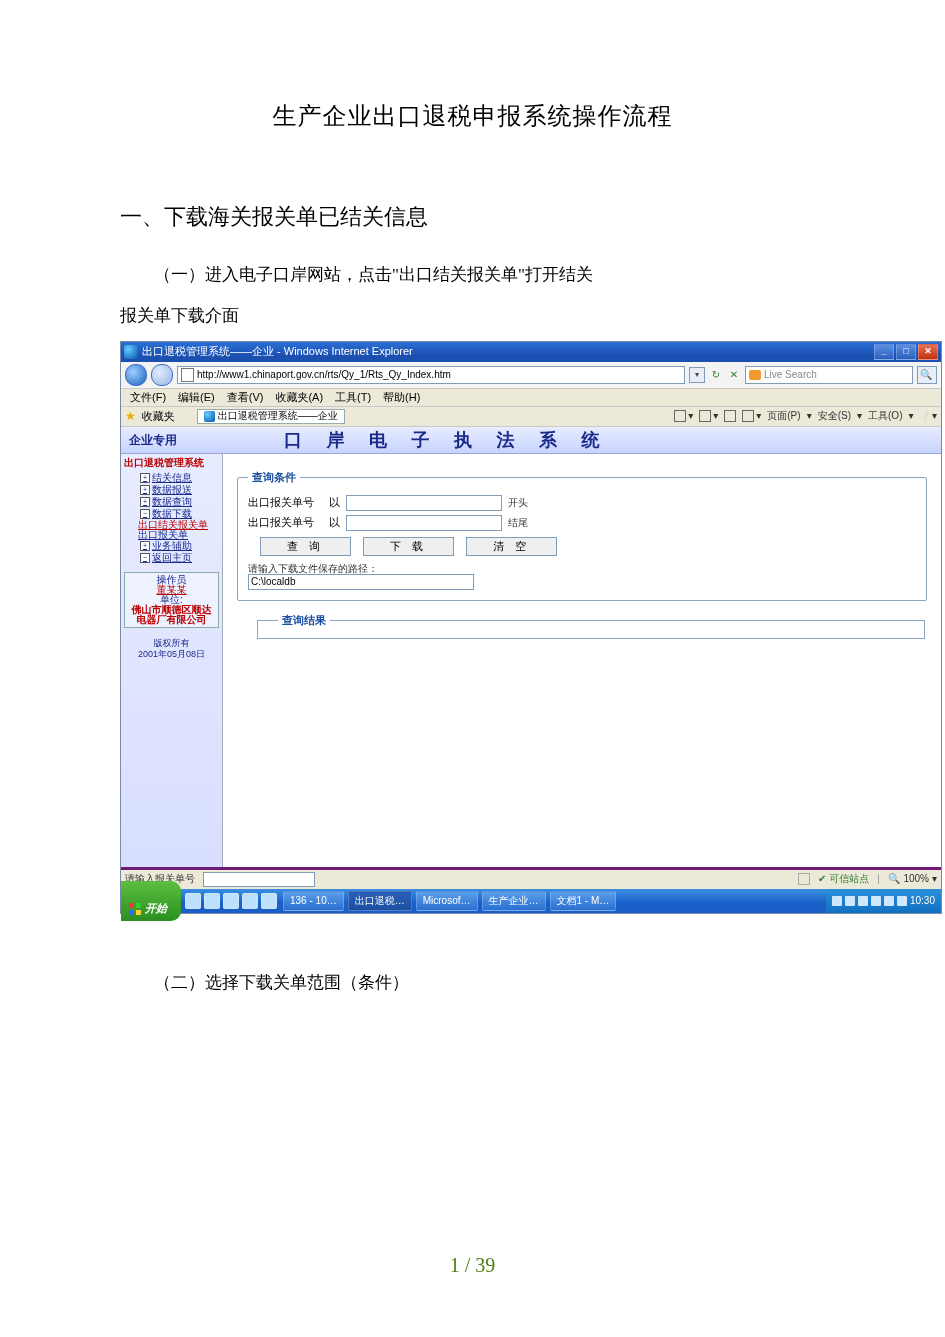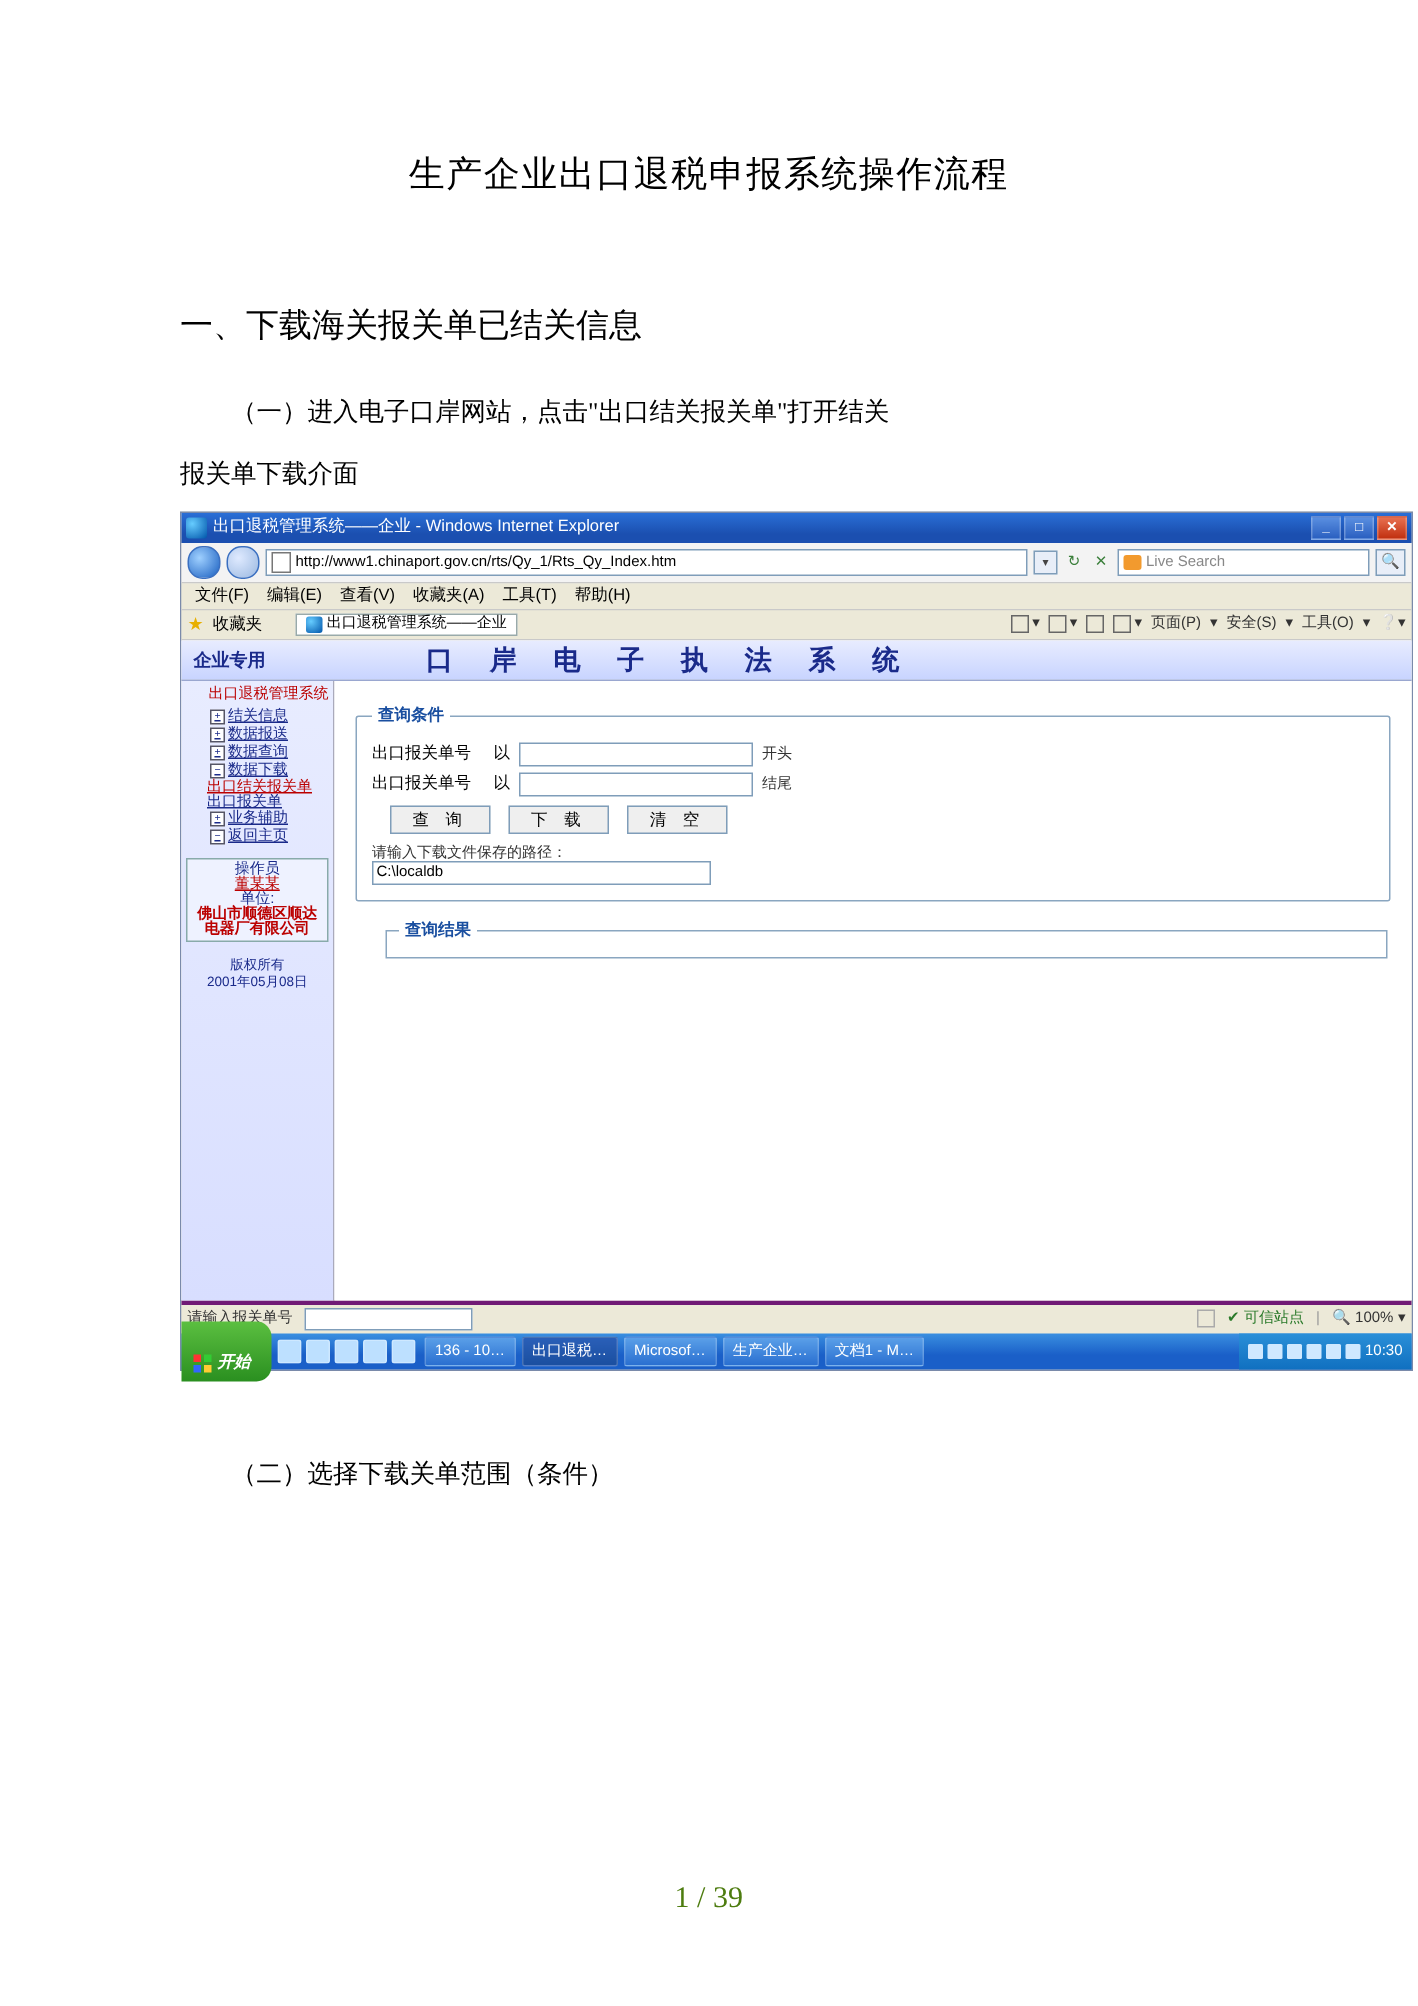--- a/index.html
+++ b/index.html
@@ -213,21 +213,21 @@
   }
   .content-row { display:flex; height: 414px;}
   .sidebar {
     width: 95px;
     background: linear-gradient(#e8ecff,#d8deff);
     border-right: 1px solid #aab;
     padding: 4px 3px;
     font-size: 10px;
     color:#1a2a8a;
   }
-  .sb-title { color:#b00; font-weight:normal; text-align:right; margin-bottom:4px; }
+  .sb-title { color:#b00; font-weight:bold; text-align:left; margin-bottom:4px; }
   .sb-item { display:flex; align-items:center; gap:2px; padding:1px 16px; color:#1a2a8a; text-decoration: underline; }
   .sb-box { width:8px; height:8px; border:1px solid #556; background:#fff; font-size:7px; line-height:7px; text-align:center; text-decoration:none;}
   .sb-sub { padding-left: 14px; color:#b00; text-decoration: underline; }
   .sb-sub2 { padding-left: 14px; color:#1a2a8a; text-decoration: underline; }
   .sb-block {
     margin-top:8px;
     border:1px solid #8aa;
     background:#eef2ff;
     padding:2px;
     text-align:center;
@@ -270,31 +270,31 @@
   .sel {
     border:1px solid #7f9db9;
     height:16px;
     background:#fff;
     font-size:10px;
   }
   .suffix { font-size:10px; color:#333; width:30px;}
   .btnrow { display:flex; gap:12px; margin-top:6px; padding-left: 12px;}
   .btn {
     font-size: 11px;
-    padding: 1px 14px;
+    padding: 1px 26px;
     background:#efefef;
     border:1px solid #7f9db9;
     letter-spacing: 4px;
   }
   .hint { font-size:10px; color:#333; margin-top:8px; }
   .path-row { display:flex; align-items:center; }
 
   fieldset.r {
     border: 1px solid #8aa6c0;
-    padding: 4px 8px;
+    padding: 4px 20px;
     min-height: 14px;
     margin-left: 20px;
   }
   fieldset.r legend { color:#1a4fa0; font-weight:bold; font-size:11px; padding:0 4px;}
 
   
   .ie-status {
     display:flex; align-items:center;
     background:#ece9d8;
     border-top:3px solid #701a75;

